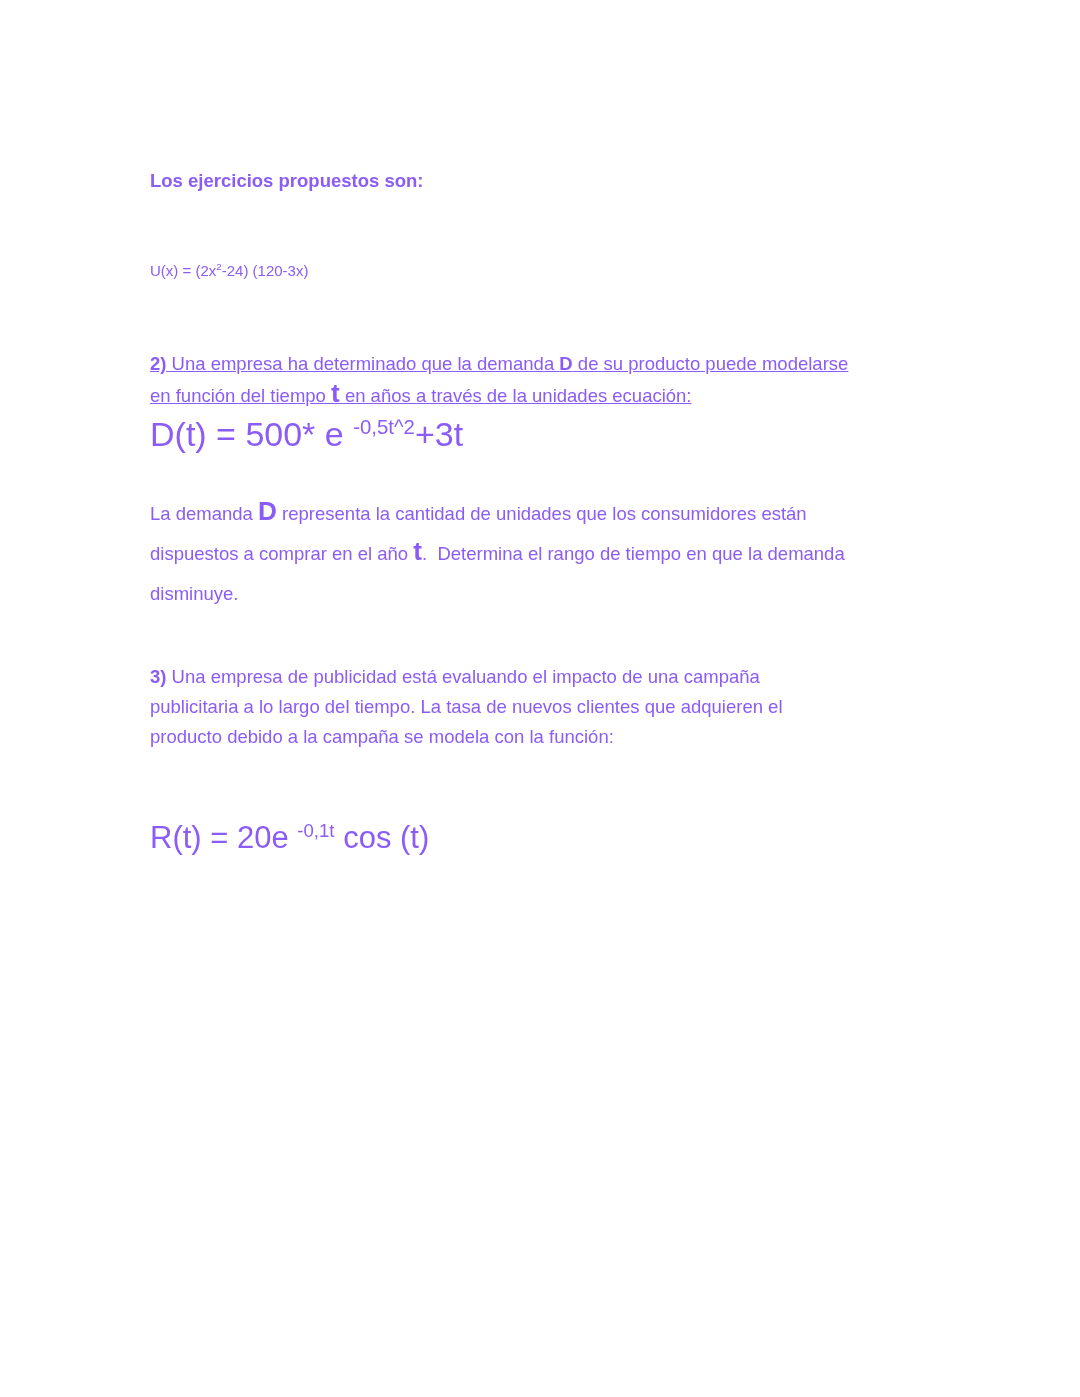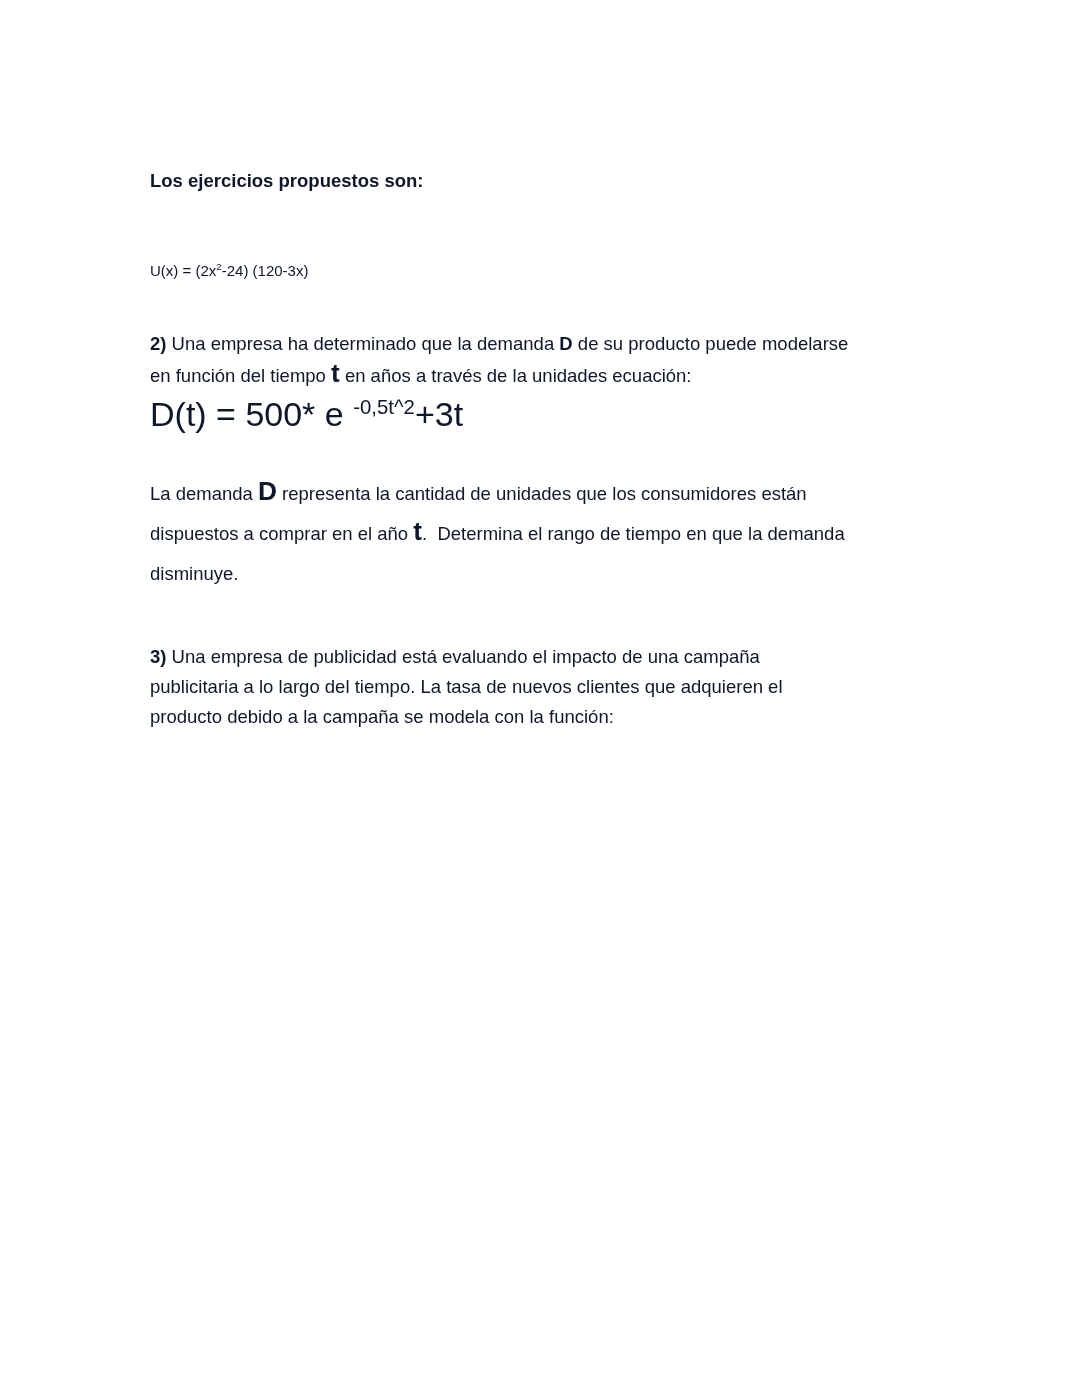--- a/index.html
+++ b/index.html
@@ -6,21 +6,21 @@
     margin: 0;
     padding: 0;
     background: #ffffff;
   }
   .page {
     position: relative;
     width: 1080px;
     height: 1080px;
     margin: 0 auto;
     background: #ffffff;
-    color: #0f172a;
+    color: #8b5cf6;
     font-family: "Liberation Sans", "DejaVu Sans", sans-serif;
     box-sizing: border-box;
     padding: 166px 140px 0 150px;
     overflow: hidden;
   }
   .para {
     margin: 0;
     font-size: 18.5px;
     line-height: 30px;
     white-space: pre-wrap;
@@ -50,21 +50,21 @@
     font-weight: 400;
   }
   .formula-lg sup {
     font-size: 0.6em;
     line-height: 0;
   }
   
   [data-name="exercise-1-statement"]   { margin-top: 16px; }
   [data-name="exercise-1-formula"]     { margin-top: 60px; }
   [data-name="exercise-1-task"]        { margin-top: 86px; }
-  [data-name="exercise-2-statement"]   { margin-top: 42px; line-height: 32px; }
+  [data-name="exercise-2-statement"]   { margin-top: 62px; line-height: 32px; text-decoration: underline; }
   [data-name="exercise-2-formula"]     { }
   [data-name="exercise-2-description"] { margin-top: 38px; line-height: 40px; }
   [data-name="exercise-3-statement"]   { margin-top: 48px; }
   [data-name="exercise-3-formula"]     { margin-top: 64px; font-size: 31px; }
 </style>
 </head>
 <body>
 
 <div class="page" data-name="document-page">
 
@@ -80,14 +80,15 @@
   <p class="formula-lg" data-name="exercise-2-formula"><span data-name="text-run">D(t) = 500* e </span><sup data-name="superscript-exponent">-0,5t^2</sup><span data-name="text-run">+3t</span></p>
 
   <p class="para" data-name="exercise-2-description"><span data-name="text-run">La demanda </span><span class="bigbold" data-name="emphasized-text-run">D</span><span data-name="text-run"> representa la cantidad de unidades que los consumidores están
 dispuestos a comprar en el año </span><span class="bigbold" data-name="emphasized-text-run">t</span><span data-name="text-run">.  Determina el rango de tiempo en que la demanda
 disminuye.</span></p>
 
   <p class="para" data-name="exercise-3-statement"><span class="bold" data-name="emphasized-text-run">3)</span><span data-name="text-run"> Una empresa de publicidad está evaluando el impacto de una campaña
 publicitaria a lo largo del tiempo. La tasa de nuevos clientes que adquieren el
 producto debido a la campaña se modela con la función:</span></p>
 
+  <p class="formula-lg" data-name="exercise-3-formula"><span data-name="text-run">R(t) = 20e </span><sup data-name="superscript-exponent">-0,1t</sup><span data-name="text-run"> cos (t)</span></p>
 
 </div>
 
 </body></html>

